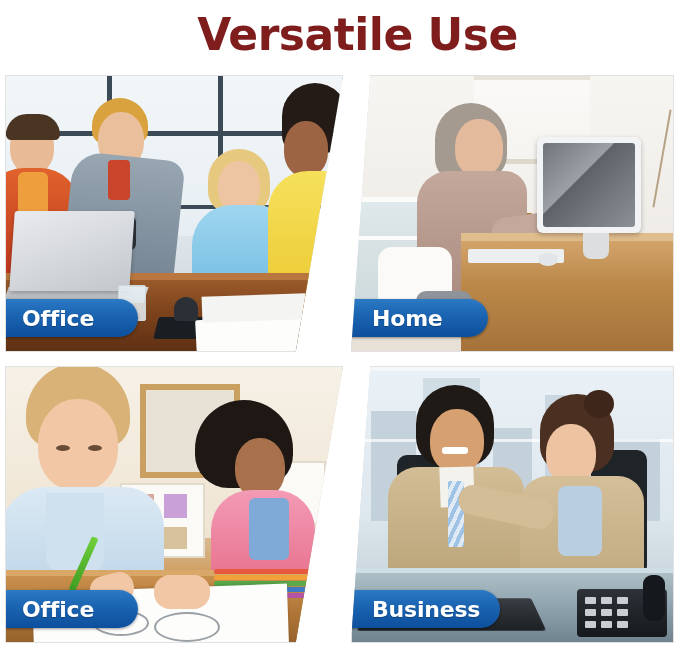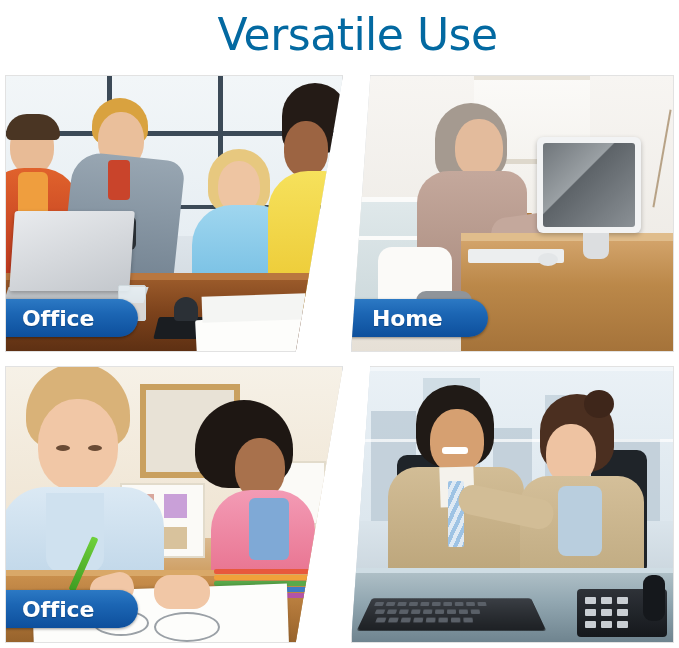--- a/index.html
+++ b/index.html
@@ -10,22 +10,22 @@
     overflow:hidden;
   }
   .page{position:relative;width:679px;height:648px;background:#fff;}
 
   
   .title-bar{
     position:absolute;left:0;top:0;width:679px;height:70px;
     display:flex;align-items:center;justify-content:center;
   }
   .title{
-    font-size:44px;font-weight:normal;letter-spacing:-0.5px;
-    color:#0369a1;
+    font-size:44px;font-weight:bold;letter-spacing:-0.5px;
+    color:#7f1d1d;
     font-family:"DejaVu Sans", sans-serif;
     line-height:1;
     margin-left:36px;
   }
 
   
   .grid{
     position:absolute;left:5px;top:75px;width:669px;height:568px;
   }
   .row{position:relative;width:669px;height:277px;}
@@ -362,16 +362,19 @@
             <div class="phone-key sh" style="left:40px;top:8px;"></div>
             <div class="phone-key sh" style="left:8px;top:20px;"></div>
               <div class="phone-key sh" style="left:24px;top:20px;"></div>
             <div class="phone-key sh" style="left:40px;top:20px;"></div>
             <div class="phone-key sh" style="left:8px;top:32px;"></div>
               <div class="phone-key sh" style="left:24px;top:32px;"></div>
             <div class="phone-key sh" style="left:40px;top:32px;"></div>
             <div class="sh" style="right:2px;top:-14px;width:22px;height:46px;background:#15181c;border-radius:9px;"></div>
           </div>
         </div>
+        <div class="badge on-right">
+          <span>Business</span>
+        </div>
       </div>
     </div>
   </div>
 </div>
 
 </body></html>

